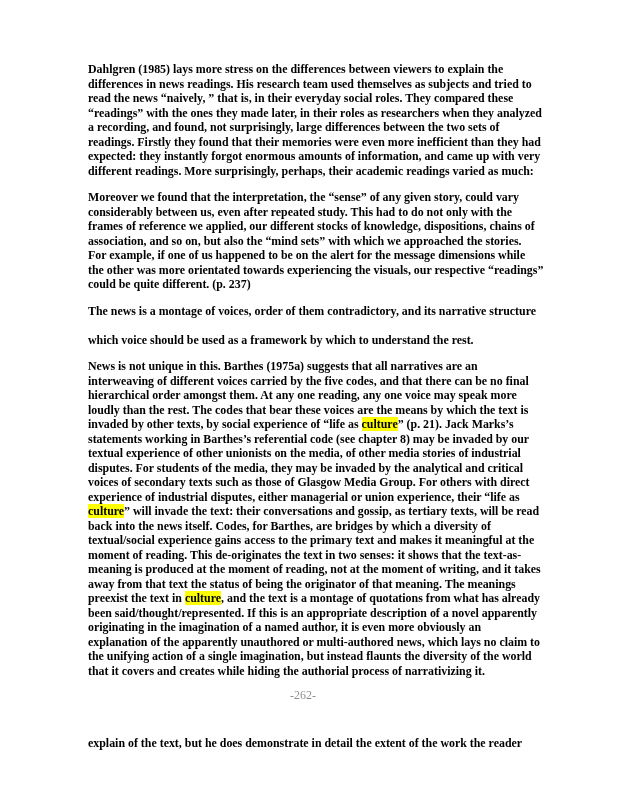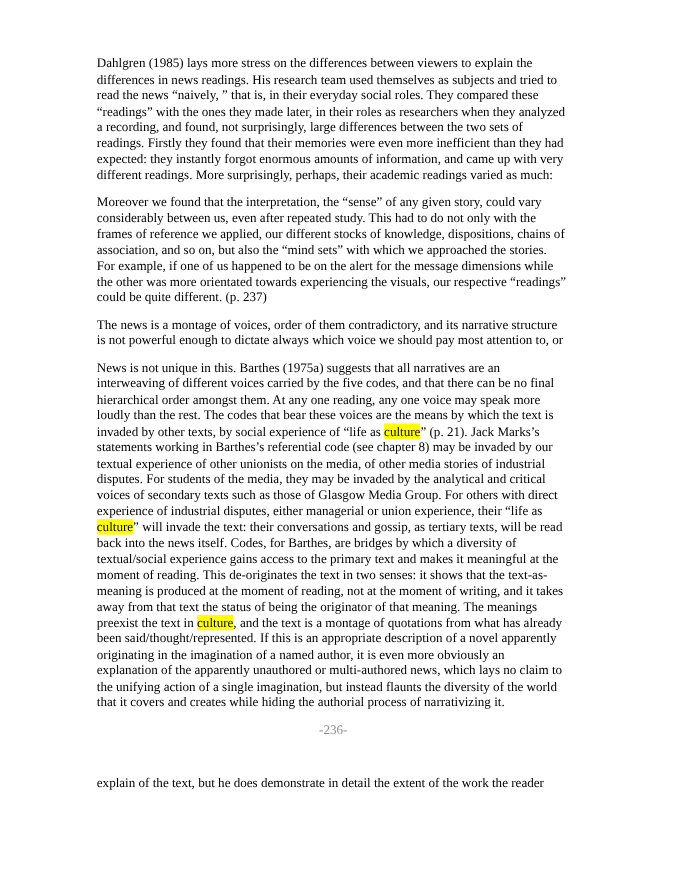--- a/index.html
+++ b/index.html
@@ -14,37 +14,38 @@
   .page-content {
     position: absolute;
     left: 88px;
     top: 50px;
     width: 452px;
     color: var(--text-color, #000000);
     font-size: 11.9px;
     line-height: 14.5px;
   }
   .para {
-    margin: 0 0 10px 0;
+    margin: 12px 0 10px 0;
     white-space: nowrap;
+    font-weight: bold;
   }
   .hl {
     background: var(--hl-color, #ffff00);
   }
   .page-number {
     width: 430px;
     text-align: center;
     color: var(--pagenum-color, #8e8e8e);
     margin: 6px 0 19px 0;
     white-space: normal;
   }
 </style>
 </head>
 <body>
 
 <div class="page-content">
     <p class="para"><span>Dahlgren (1985) lays more stress on the differences between viewers to explain the</span><br><span>differences in news readings. His research team used themselves as subjects and tried to</span><br><span>read the news “naively, ” that is, in their everyday social roles. They compared these</span><br><span>“readings” with the ones they made later, in their roles as researchers when they analyzed</span><br><span>a recording, and found, not surprisingly, large differences between the two sets of</span><br><span>readings. Firstly they found that their memories were even more inefficient than they had</span><br><span>expected: they instantly forgot enormous amounts of information, and came up with very</span><br><span>different readings. More surprisingly, perhaps, their academic readings varied as much:</span></p>
     <p class="para"><span>Moreover we found that the interpretation, the “sense” of any given story, could vary</span><br><span>considerably between us, even after repeated study. This had to do not only with the</span><br><span>frames of reference we applied, our different stocks of knowledge, dispositions, chains of</span><br><span>association, and so on, but also the “mind sets” with which we approached the stories.</span><br><span>For example, if one of us happened to be on the alert for the message dimensions while</span><br><span>the other was more orientated towards experiencing the visuals, our respective “readings”</span><br><span>could be quite different. (p. 237)</span></p>
-    <p class="para"><span>The news is a montage of voices, order of them contradictory, and its narrative structure</span><br><span>is not powerful enough to dictate always which voice we should pay most attention to, or</span><br></p>
+    <p class="para"><span>The news is a montage of voices, order of them contradictory, and its narrative structure</span><br><br><span>which voice should be used as a framework by which to understand the rest.</span></p>
     <p class="para"><span>News is not unique in this. Barthes (1975a) suggests that all narratives are an</span><br><span>interweaving of different voices carried by the five codes, and that there can be no final</span><br><span>hierarchical order amongst them. At any one reading, any one voice may speak more</span><br><span>loudly than the rest. The codes that bear these voices are the means by which the text is</span><br><span>invaded by other texts, by social experience of “life as </span><span class="hl">culture</span><span>” (p. 21). Jack Marks’s</span><br><span>statements working in Barthes’s referential code (see chapter 8) may be invaded by our</span><br><span>textual experience of other unionists on the media, of other media stories of industrial</span><br><span>disputes. For students of the media, they may be invaded by the analytical and critical</span><br><span>voices of secondary texts such as those of Glasgow Media Group. For others with direct</span><br><span>experience of industrial disputes, either managerial or union experience, their “life as</span><br><span class="hl">culture</span><span>” will invade the text: their conversations and gossip, as tertiary texts, will be read</span><br><span>back into the news itself. Codes, for Barthes, are bridges by which a diversity of</span><br><span>textual/social experience gains access to the primary text and makes it meaningful at the</span><br><span>moment of reading. This de-originates the text in two senses: it shows that the text-as-</span><br><span>meaning is produced at the moment of reading, not at the moment of writing, and it takes</span><br><span>away from that text the status of being the originator of that meaning. The meanings</span><br><span>preexist the text in </span><span class="hl">culture</span><span>, and the text is a montage of quotations from what has already</span><br><span>been said/thought/represented. If this is an appropriate description of a novel apparently</span><br><span>originating in the imagination of a named author, it is even more obviously an</span><br><span>explanation of the apparently unauthored or multi-authored news, which lays no claim to</span><br><span>the unifying action of a single imagination, but instead flaunts the diversity of the world</span><br><span>that it covers and creates while hiding the authorial process of narrativizing it.</span></p>
-    <div class="page-number">-236-</div>
+    <div class="page-number">-262-</div>
     <p class="para"><br><span>explain of the text, but he does demonstrate in detail the extent of the work the reader</span></p>
   </div>
 
 </body></html>

